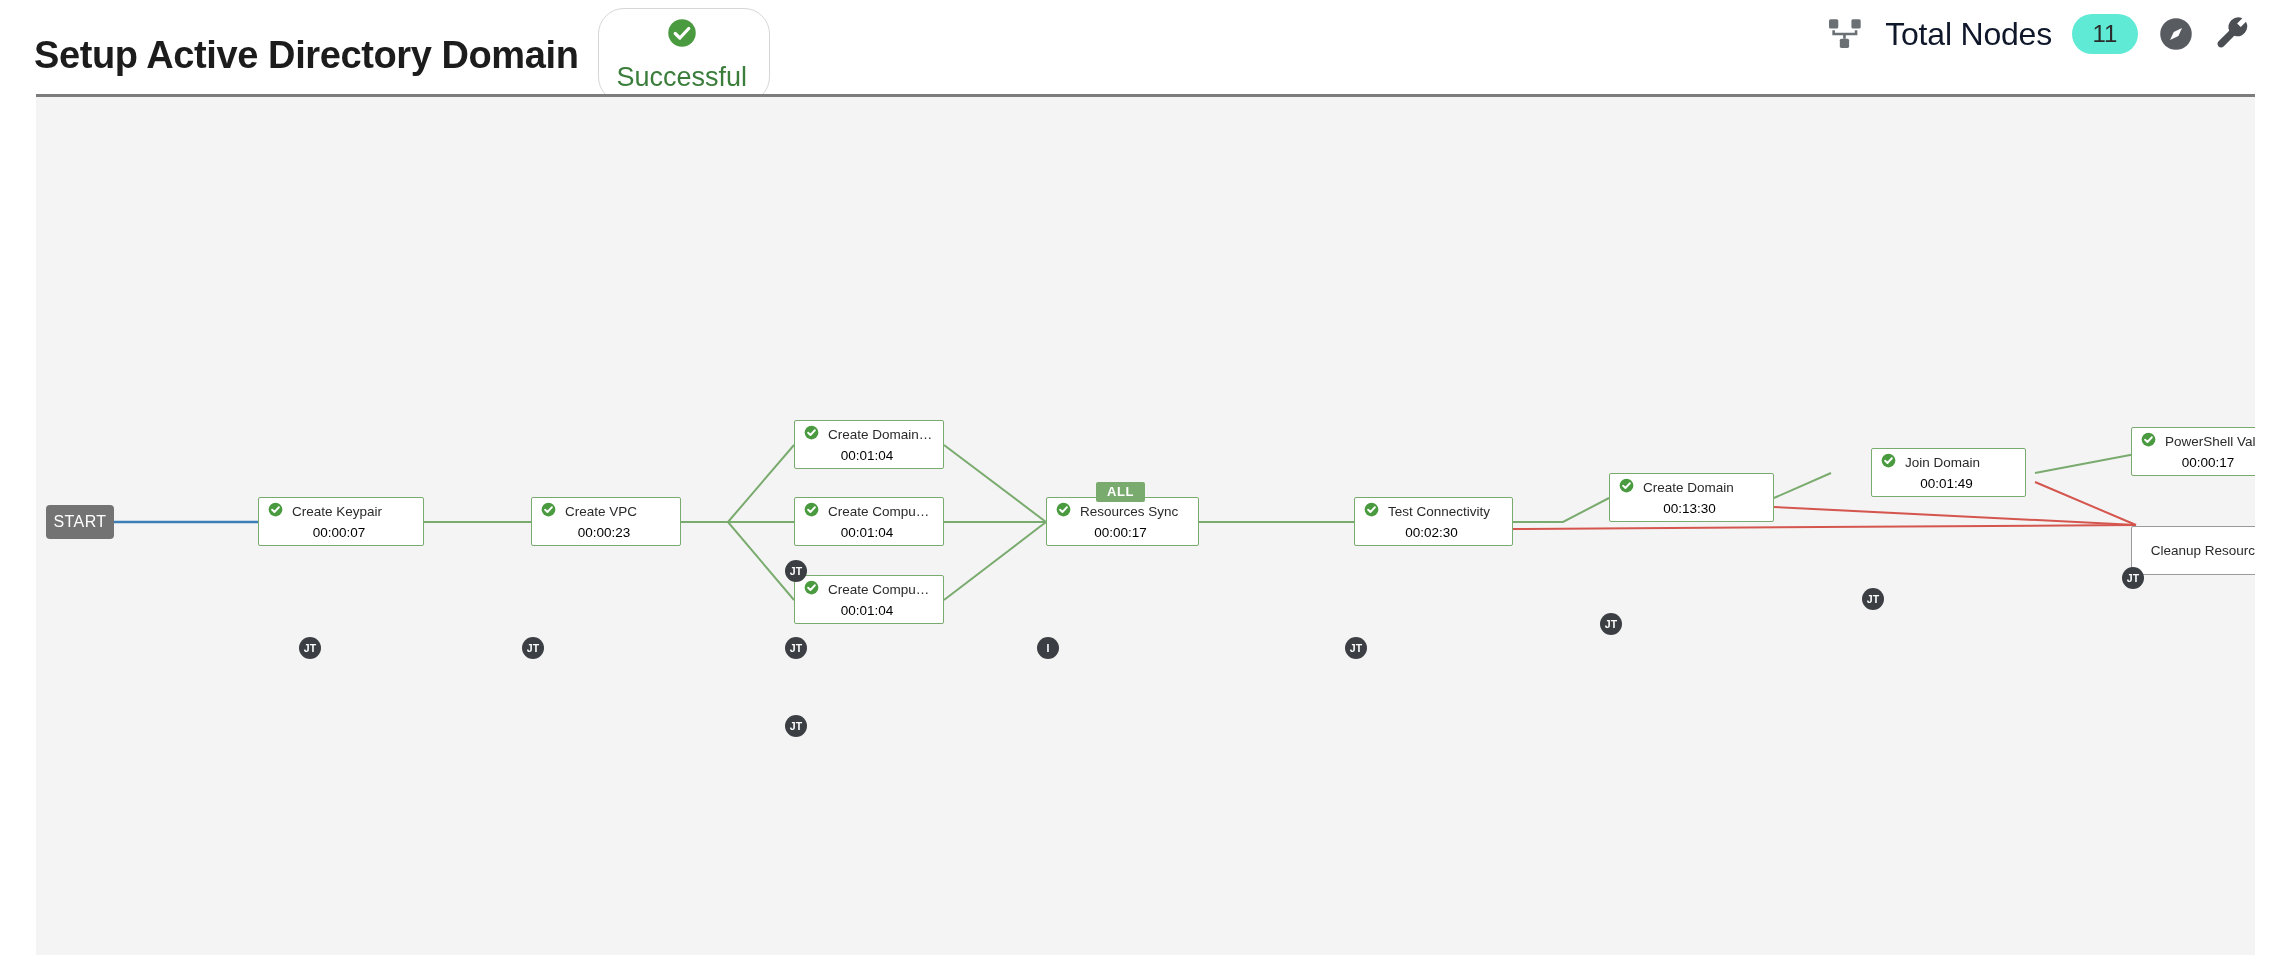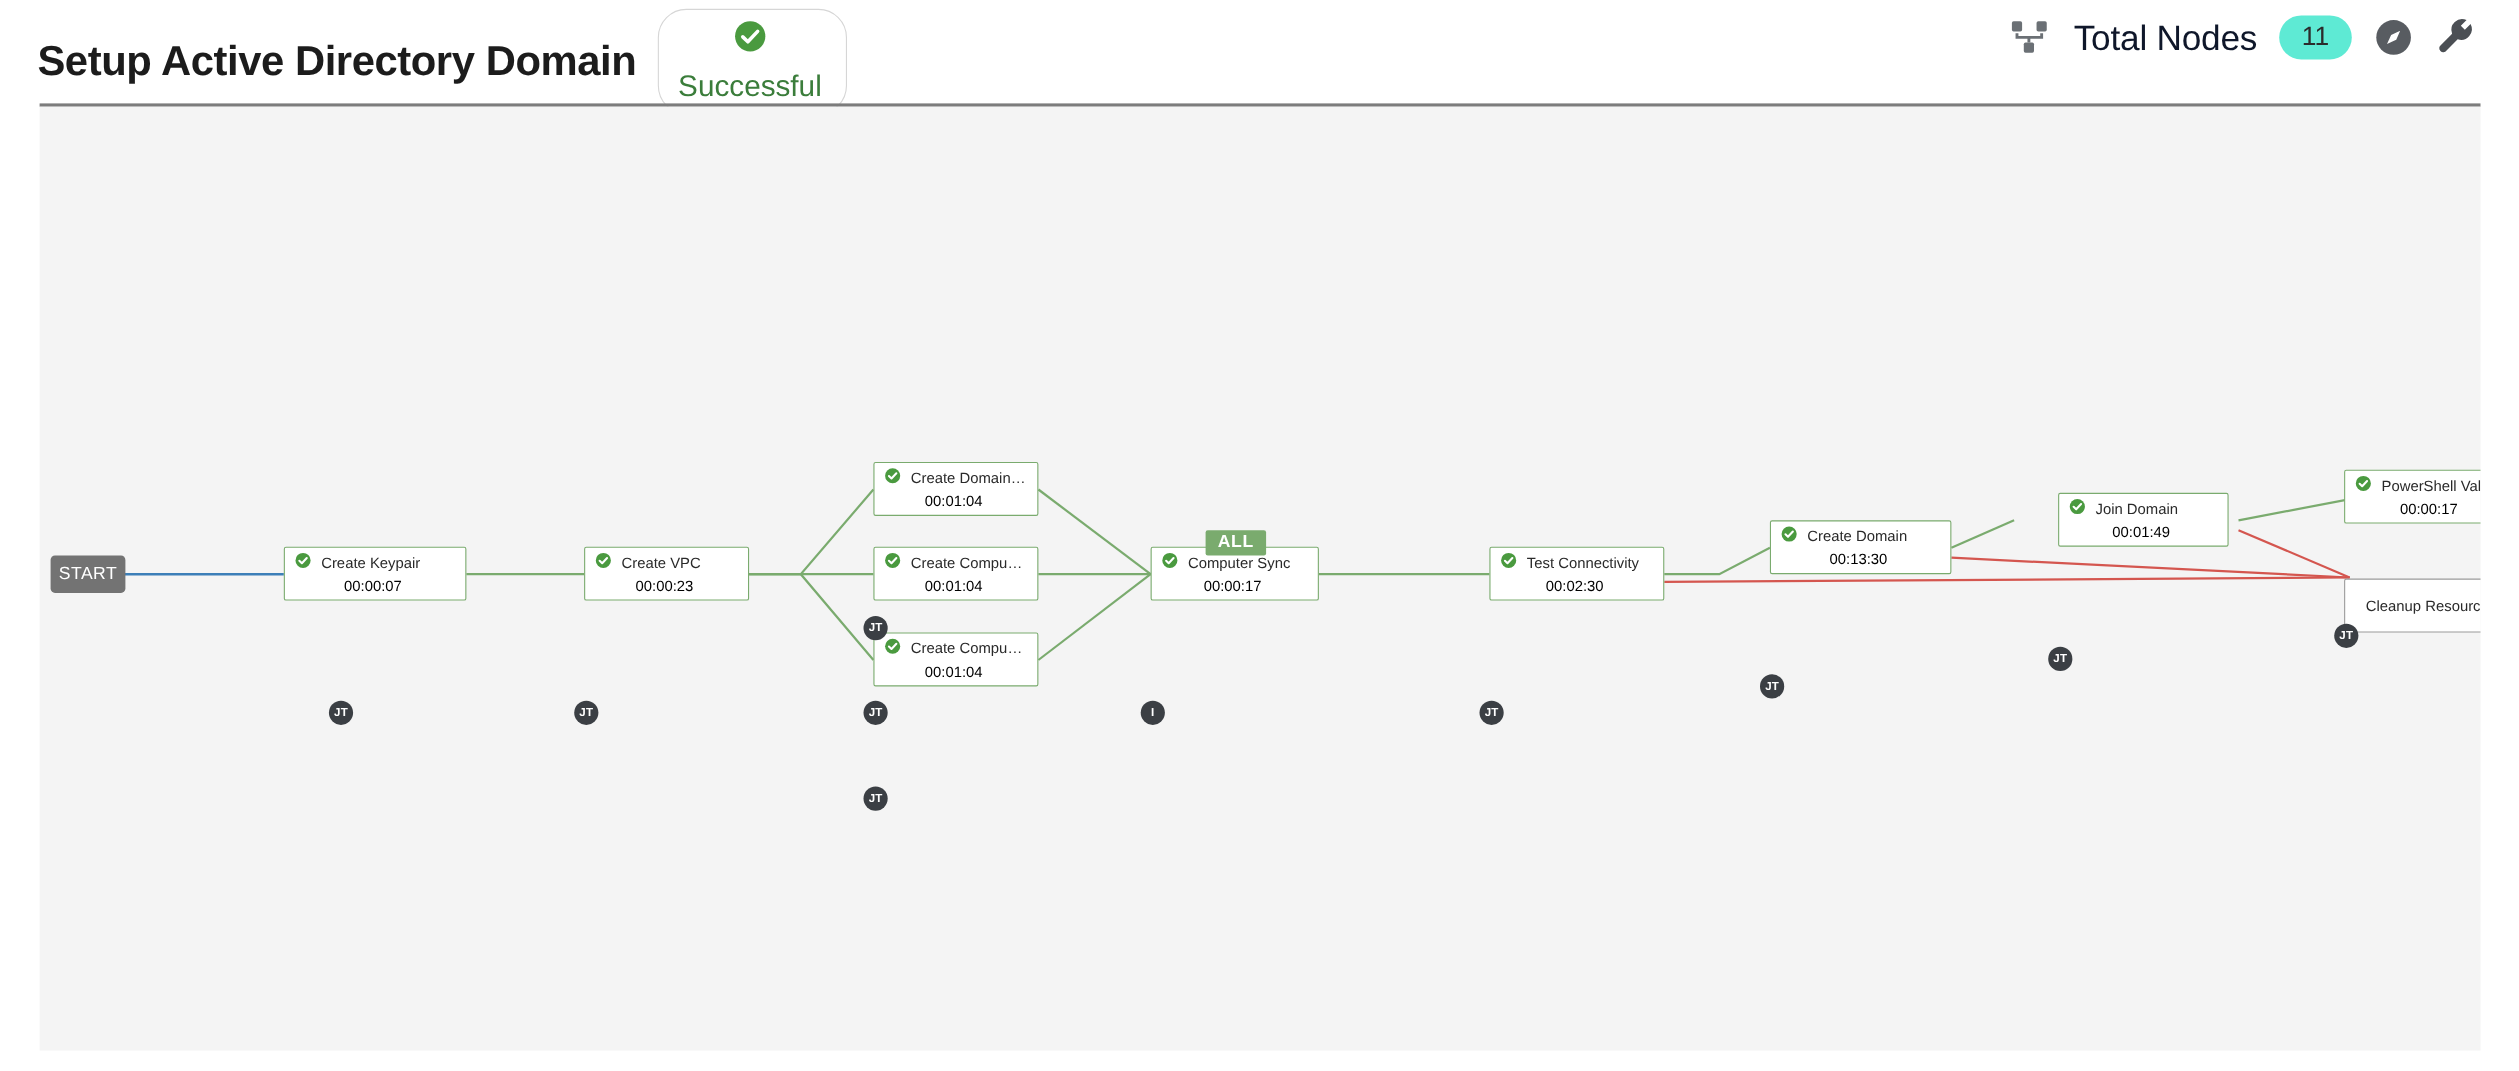--- a/index.html
+++ b/index.html
@@ -95,21 +95,21 @@
     position: absolute; width: 22px; height: 22px; border-radius: 50%;
     background: #3b3f44; color: #ffffff;
     display: flex; align-items: center; justify-content: center;
     font-size: 10.5px; font-weight: bold; letter-spacing: 0.2px;
     z-index: 5;
   }
 
   
   .all-badge {
     position: absolute; background: #7aab6e; color: #ffffff;
-    font-size: 16px; font-weight: bold; letter-spacing: 0.6px;
+    font-size: 13px; font-weight: bold; letter-spacing: 0.6px;
     padding: 2px 11px 3px 11px; border-radius: 2px;
     z-index: 5;
   }
 </style>
 </head>
 <body>
 
 <div id="app">
 
   <div id="header">
@@ -261,21 +261,21 @@
 
     <div class="all-badge" style="left:1060px; top:385px;">ALL</div>
     <div class="node" style="left:1010px; top:400px; width:153px; height:49px;">
       <div class="node-row1">
         <span class="check-circle">
           <svg width="15" height="15" viewBox="0 0 24 24">
             <circle cx="12" cy="12" r="11" fill="#4a9a3f"></circle>
             <path d="M6.6 12.4 L10.3 16 L17.4 8.4" stroke="#fff" stroke-width="3" fill="none" stroke-linecap="round" stroke-linejoin="round"></path>
           </svg>
         </span>
-        <span class="node-title">Computer Sync</span>
+        <span class="node-title">Resources Sync</span>
       </div>
       <div class="node-duration">00:00:17</div>
     </div>
     <div class="avatar-badge" style="left:1001px; top:540px;">I</div>
 
     <div class="node" style="left:1318px; top:400px; width:159px; height:49px;">
       <div class="node-row1">
         <span class="check-circle">
           <svg width="15" height="15" viewBox="0 0 24 24">
             <circle cx="12" cy="12" r="11" fill="#4a9a3f"></circle>

